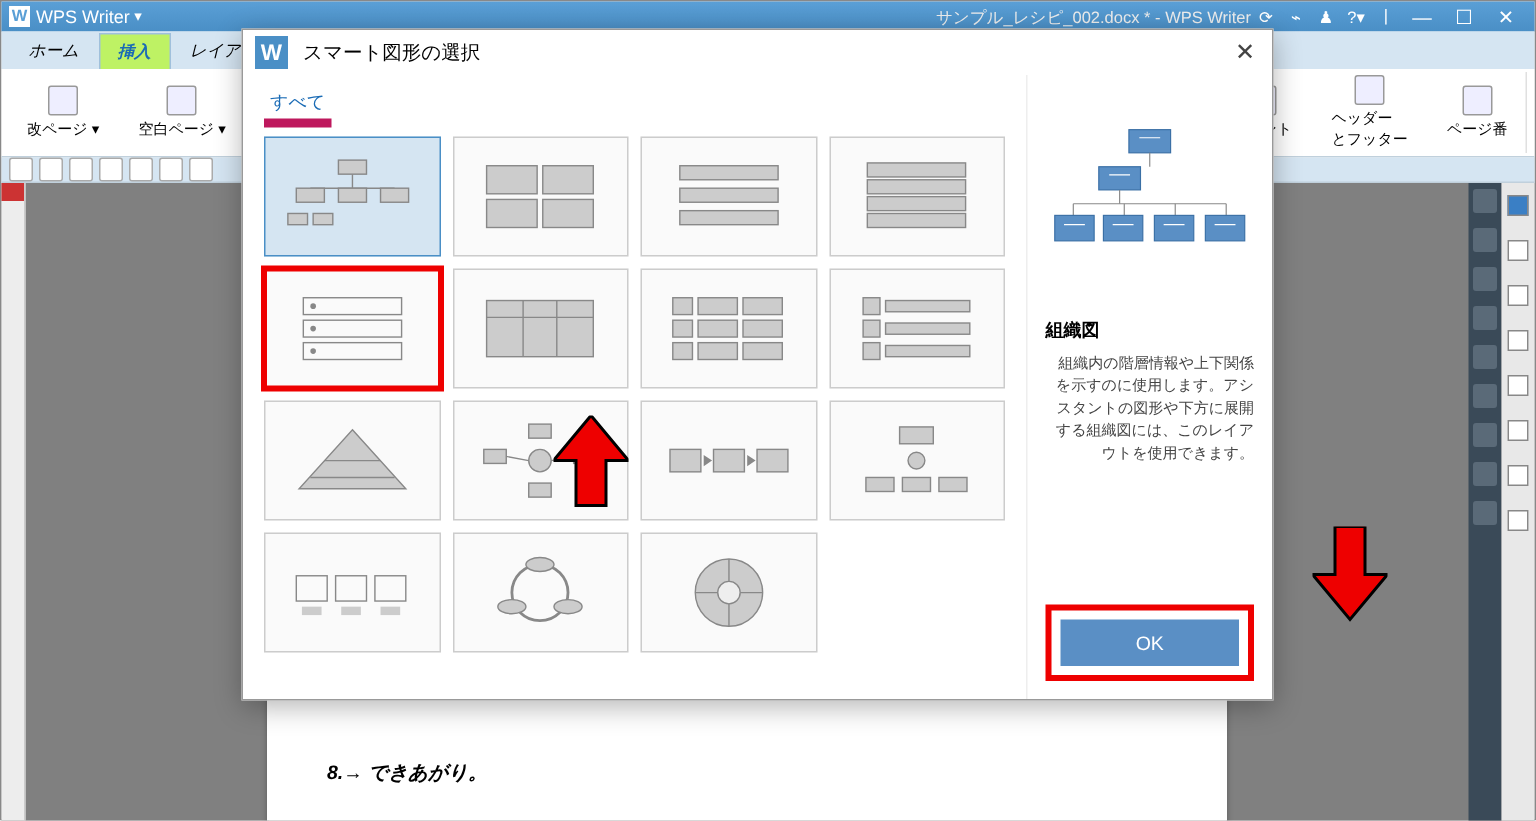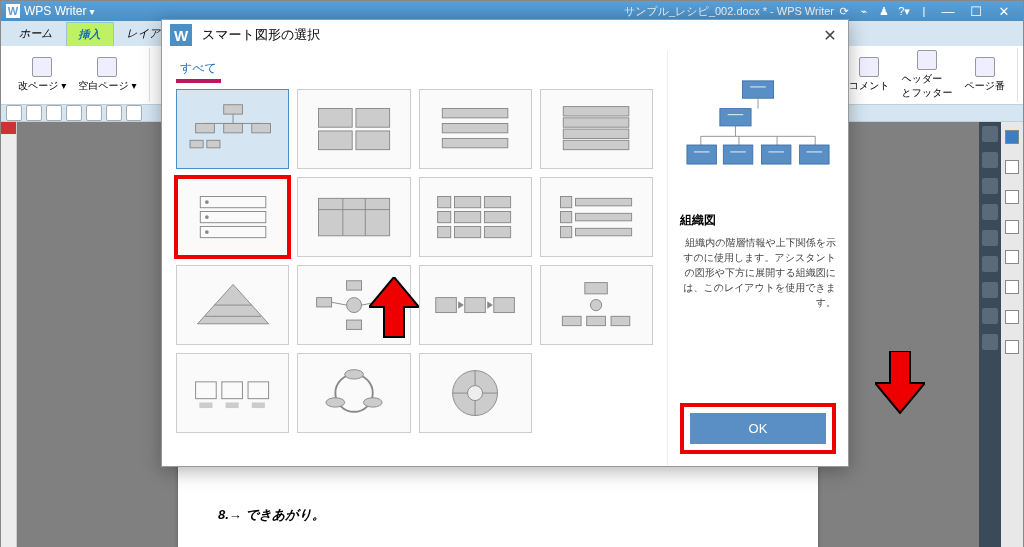--- a/index.html
+++ b/index.html
@@ -15,21 +15,21 @@
   .title-icon { width: 16px; height: 16px; margin: 0 2px; display: flex; align-items: center; justify-content: center; font-size: 11px; color: #fff; }
   .title-btn { width: 28px; height: 20px; display: flex; align-items: center; justify-content: center; color: #fff; font-size: 13px; }
   
   
   .tabs { height: 26px; background: #d5e5f2; display: flex; align-items: flex-end; padding: 0 5px; }
   .tab { padding: 4px 12px; font-size: 11px; border: 1px solid transparent; font-style: italic; }
   .tab.active { background: #bef264; border: 1px solid #a0c0dc; border-bottom: none; color: #1a6bb5; font-weight: bold; }
   
   
   .ribbon { height: 62px; background: #fff; border-bottom: 1px solid #c0d0dc; display: flex; padding: 2px 5px; }
-  .ribbon-group { display: flex; flex-direction: row; align-items: center; border-right: 1px solid #e0e0e0; padding: 0 6px; }
+  .ribbon-group { display: flex; flex-direction: row; align-items: center; border-right: 1px solid #e0e0e0; padding: 0 6px; gap: 14px; }
   .ribbon-btn { display: flex; flex-direction: column; align-items: center; justify-content: center; padding: 2px 6px; font-size: 10px; min-width: 40px; }
   .ribbon-icon { width: 20px; height: 20px; margin-bottom: 2px; border: 1px solid #999; background: #eef; border-radius: 2px; }
   .ribbon-spacer { flex: 1; }
   
   
   .qat { height: 22px; background: #d5e5f2; display: flex; align-items: center; padding: 0 5px; gap: 4px; border-bottom: 1px solid #c0d0dc; }
   .qat-btn { width: 16px; height: 16px; background: #fff; border: 1px solid #aaa; border-radius: 2px; }
   
   
   .main { flex: 1; display: flex; background: #808080; position: relative; }
@@ -45,28 +45,28 @@
   .right-strip .sbtn.blue { background: #3a7fc5; }
   
   
   .dialog { position: absolute; left: 160px; top: 18px; width: 688px; height: 448px; background: #fff; border: 1px solid #999; box-shadow: 0 4px 18px rgba(0,0,0,.3); z-index: 100; display: flex; flex-direction: column; }
   .dialog-head { height: 30px; display: flex; align-items: center; padding: 0 8px; }
   .dialog-logo { width: 22px; height: 22px; background: #4a8fc6; color: #fff; display: flex; align-items: center; justify-content: center; font-weight: bold; font-size: 15px; margin-right: 10px; }
   .dialog-title { font-size: 13px; }
   .dialog-close { margin-left: auto; width: 20px; height: 20px; display: flex; align-items: center; justify-content: center; font-size: 16px; color: #444; }
   .dialog-body { flex: 1; display: flex; }
   .dialog-left { flex: 1; padding: 8px 14px; display: flex; flex-direction: column; }
-  .category { color: #1a6bb5; font-size: 12px; padding: 2px 4px; border-bottom: 4px solid #be185d; display: inline-block; width: fit-content; margin-bottom: 6px; }
+  .category { color: #1a6bb5; font-size: 12px; padding: 2px 4px; border-bottom: 6px solid #be185d; display: inline-block; width: fit-content; margin-bottom: 6px; }
   .thumb-grid { display: grid; grid-template-columns: repeat(4,1fr); gap: 8px; }
   .thumb { height: 80px; border: 1px solid #ccc; background: #fafafa; display: flex; align-items: center; justify-content: center; position: relative; }
   .thumb svg { width: 90%; height: 72%; }
   .thumb.selected { background: #d5e5f2; border: 1px solid #4a8fc6; }
   .red-highlight { outline: 4px solid #e00; outline-offset: -2px; }
   
-  .dialog-right { width: 181px; border-left: 1px solid #eee; padding: 12px; display: flex; flex-direction: column; }
+  .dialog-right { width: 164px; border-left: 1px solid #eee; padding: 12px; display: flex; flex-direction: column; }
   .preview-box { height: 140px; display: flex; align-items: center; justify-content: center; }
   .right-title { font-weight: bold; font-size: 12px; margin-top: 10px; margin-bottom: 6px; }
   .right-desc { font-size: 10px; color: #444; line-height: 1.5; text-align: right; }
   .ok-wrap { margin-top: auto; padding: 6px; border: 4px solid #e00; }
   .ok-btn { background: #5a8fc5; color: #fff; text-align: center; padding: 8px 0; font-size: 13px; }
   
   
   .arrow { position: absolute; z-index: 200; }
   .arrow svg { display: block; }
   

